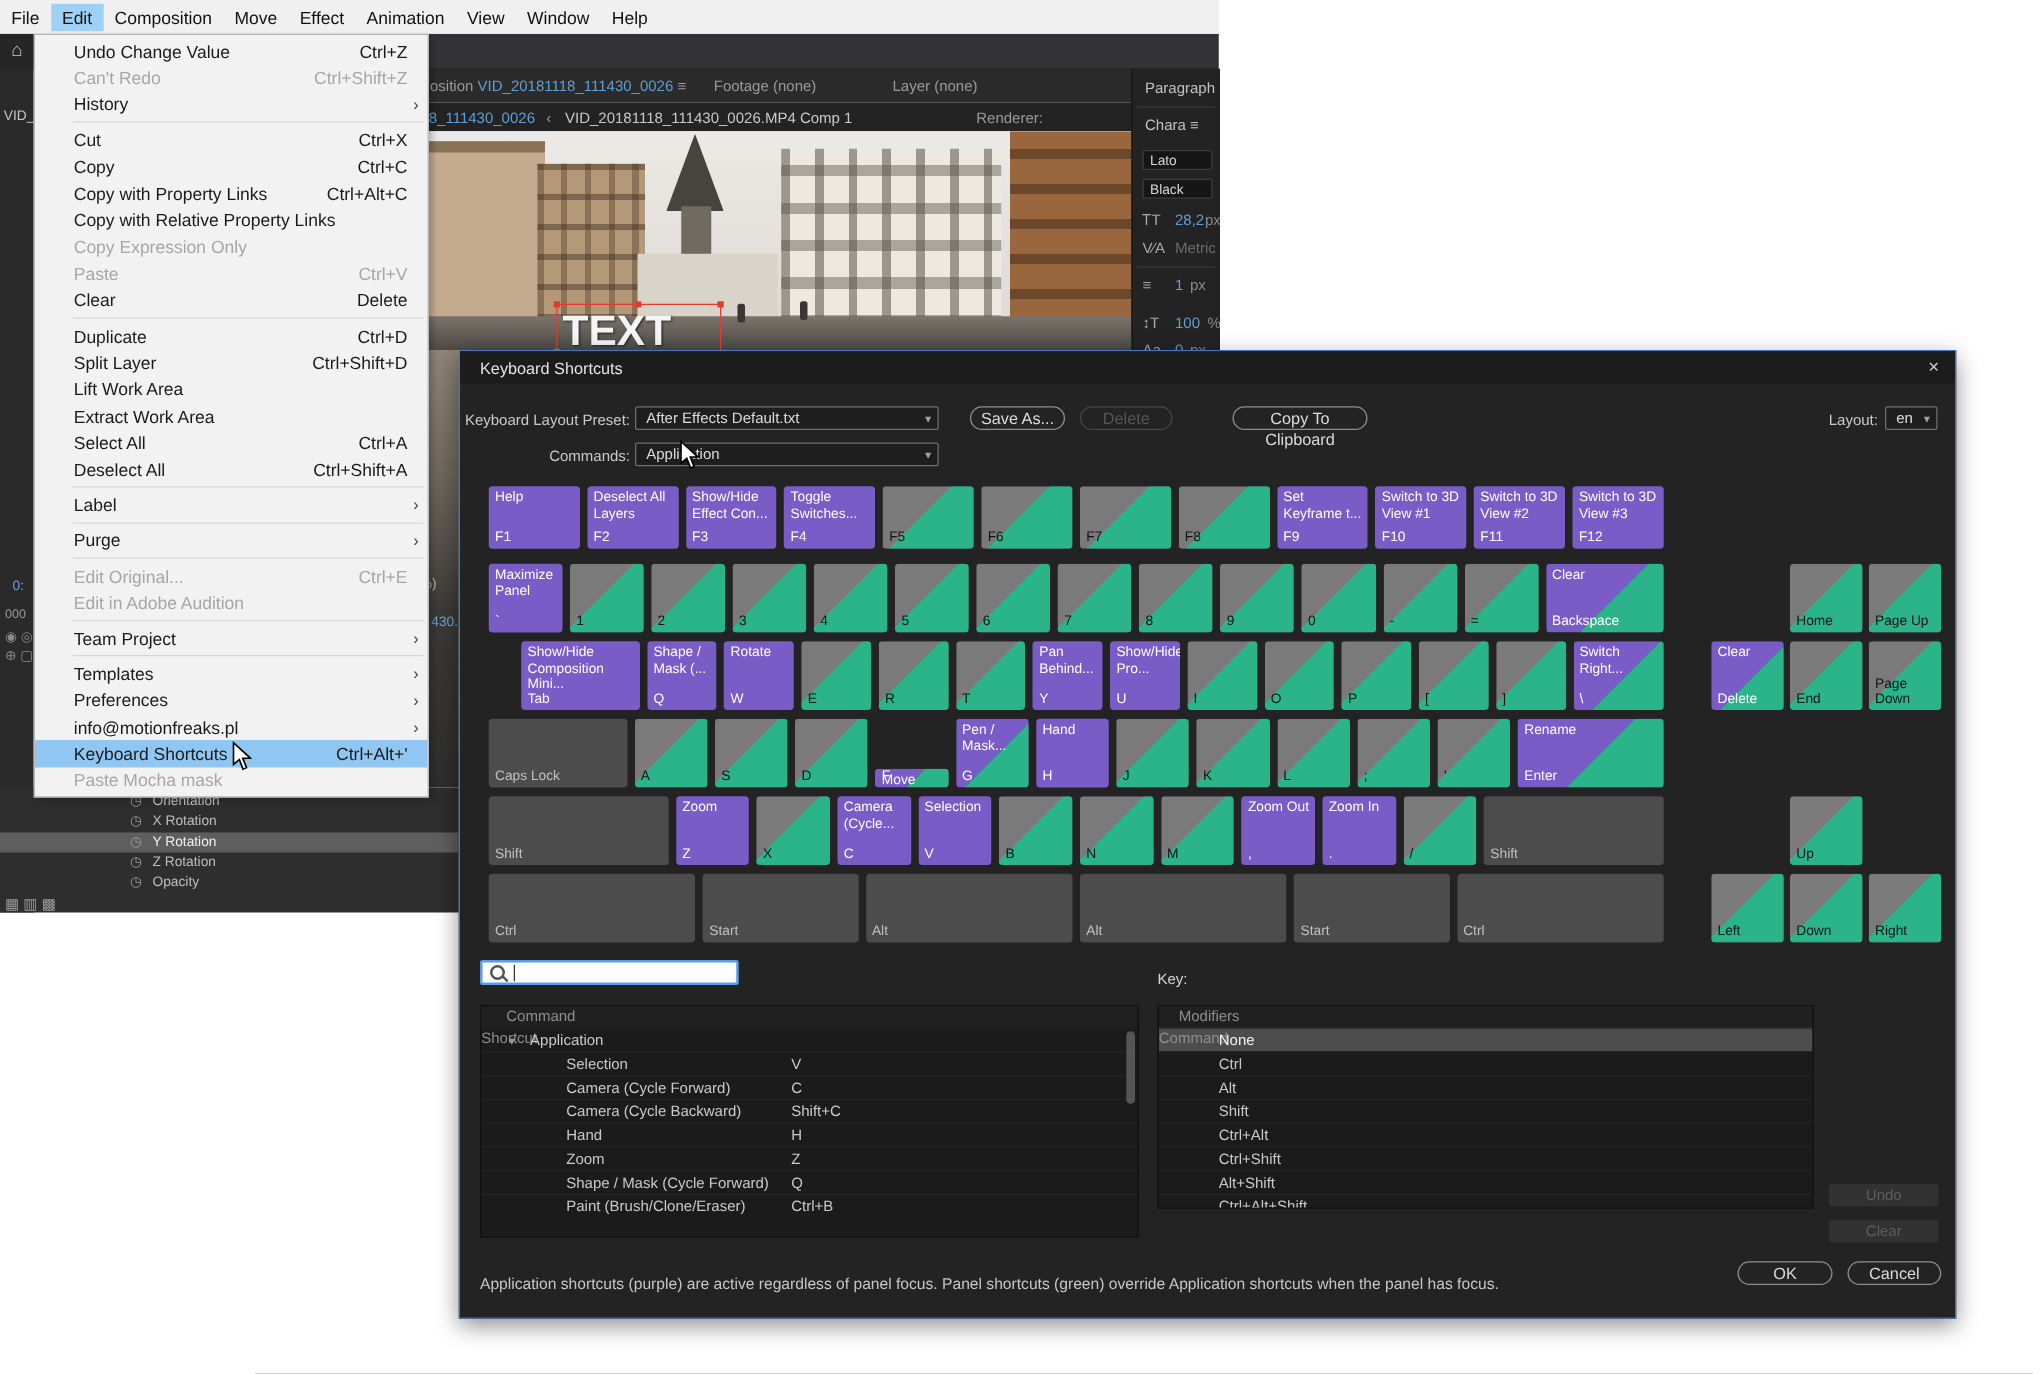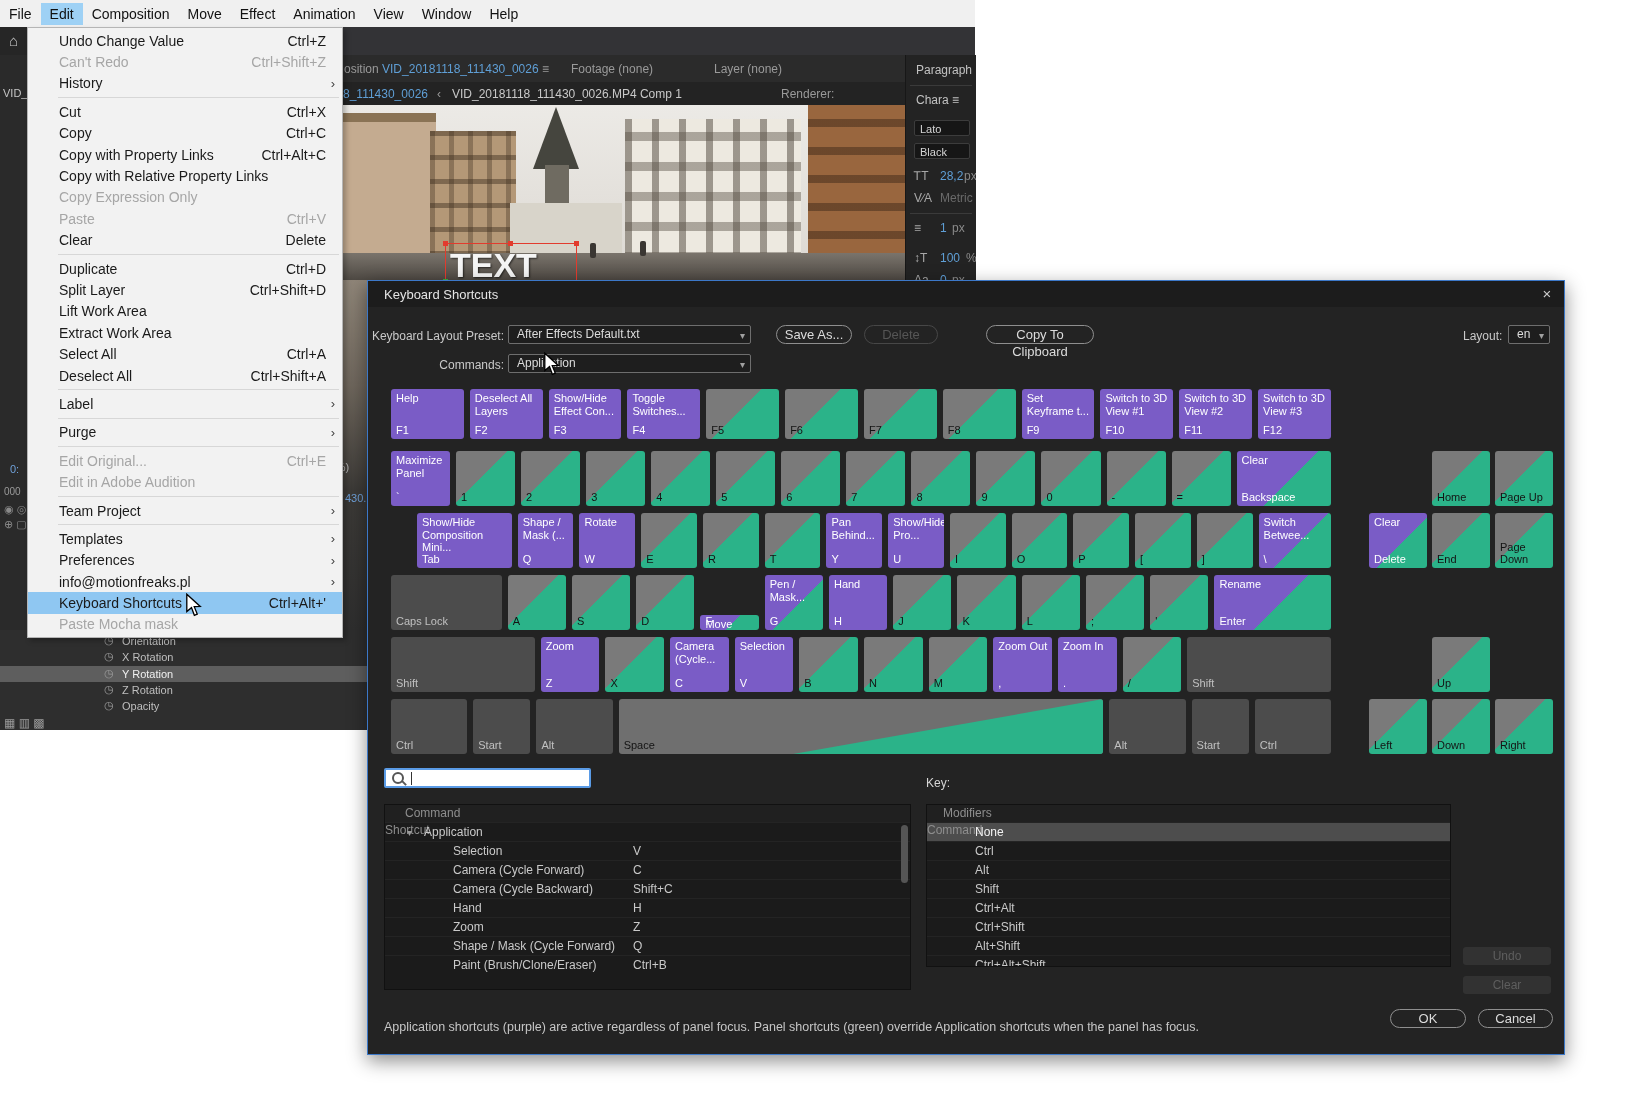--- a/index.html
+++ b/index.html
@@ -473,21 +473,21 @@
         <div class="key panel" style="flex: 1 1 0px;">
           <span class="cap">P</span>
         </div>
         <div class="key panel" style="flex: 1 1 0px;">
           <span class="cap">[</span>
         </div>
         <div class="key panel" style="flex: 1 1 0px;">
           <span class="cap">]</span>
         </div>
         <div class="key both" style="flex: 1.3 1 0px;">
-          <span class="cmd">Switch Betwee...</span>
+          <span class="cmd">Switch Right...</span>
           <span class="cap">\</span>
         </div>
       </div>
       <div class="krow" style="height: 55px; margin-bottom: 7px;">
         <div class="key mod" style="flex: 1.9 1 0px;">
           <span class="cap">Caps Lock</span>
         </div>
         <div class="key panel" style="flex: 1 1 0px;">
           <span class="cap">A</span>
         </div>
@@ -574,23 +574,20 @@
       </div>
       <div class="krow" style="height: 55px; margin-bottom: 0px;">
         <div class="key mod" style="flex: 1.4 1 0px;">
           <span class="cap">Ctrl</span>
         </div>
         <div class="key mod" style="flex: 1.05 1 0px;">
           <span class="cap">Start</span>
         </div>
         <div class="key mod" style="flex: 1.4 1 0px;">
           <span class="cap">Alt</span>
-        </div>
-        <div class="key space" style="flex: 8.9 1 0px;">
-          <span class="cap">Space</span>
         </div>
         <div class="key mod" style="flex: 1.4 1 0px;">
           <span class="cap">Alt</span>
         </div>
         <div class="key mod" style="flex: 1.05 1 0px;">
           <span class="cap">Start</span>
         </div>
         <div class="key mod" style="flex: 1.4 1 0px;">
           <span class="cap">Ctrl</span>
         </div>

